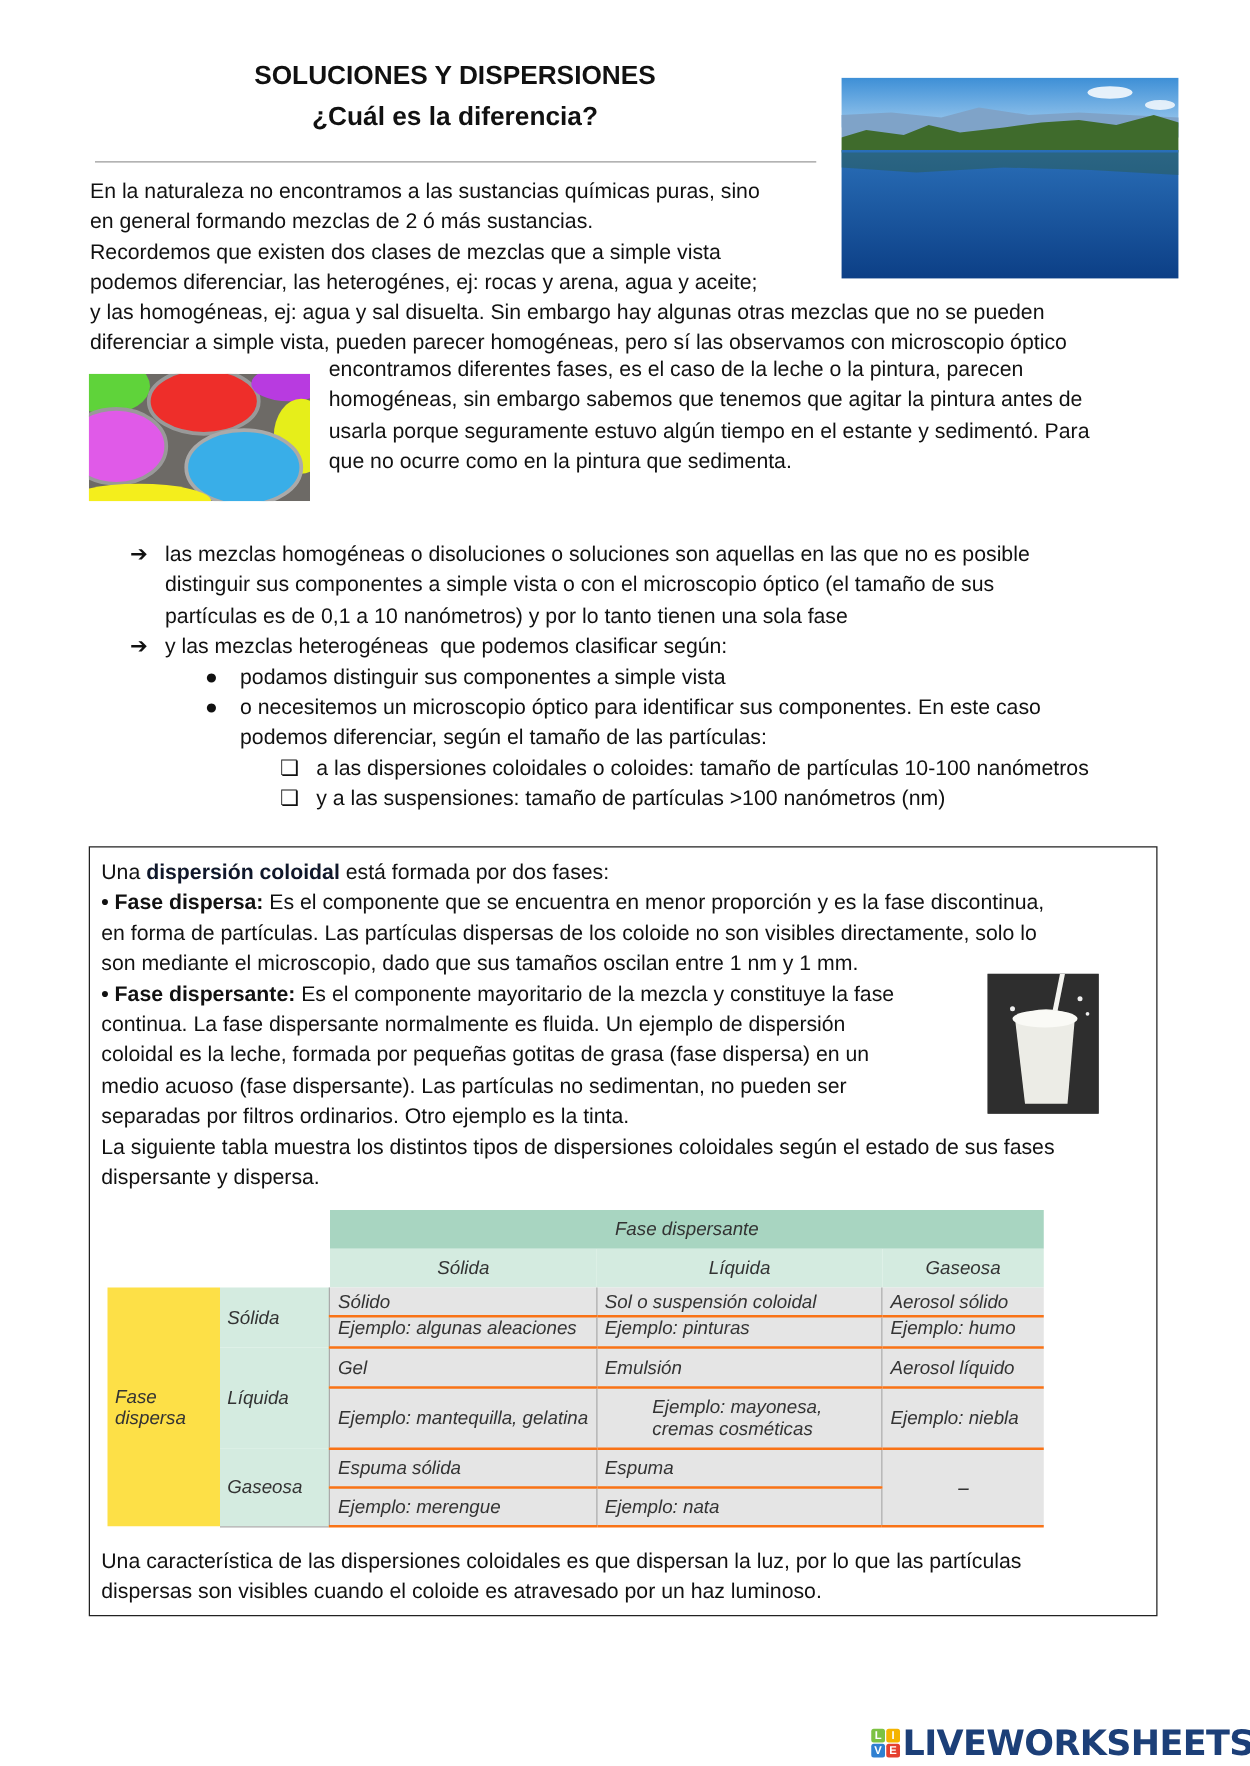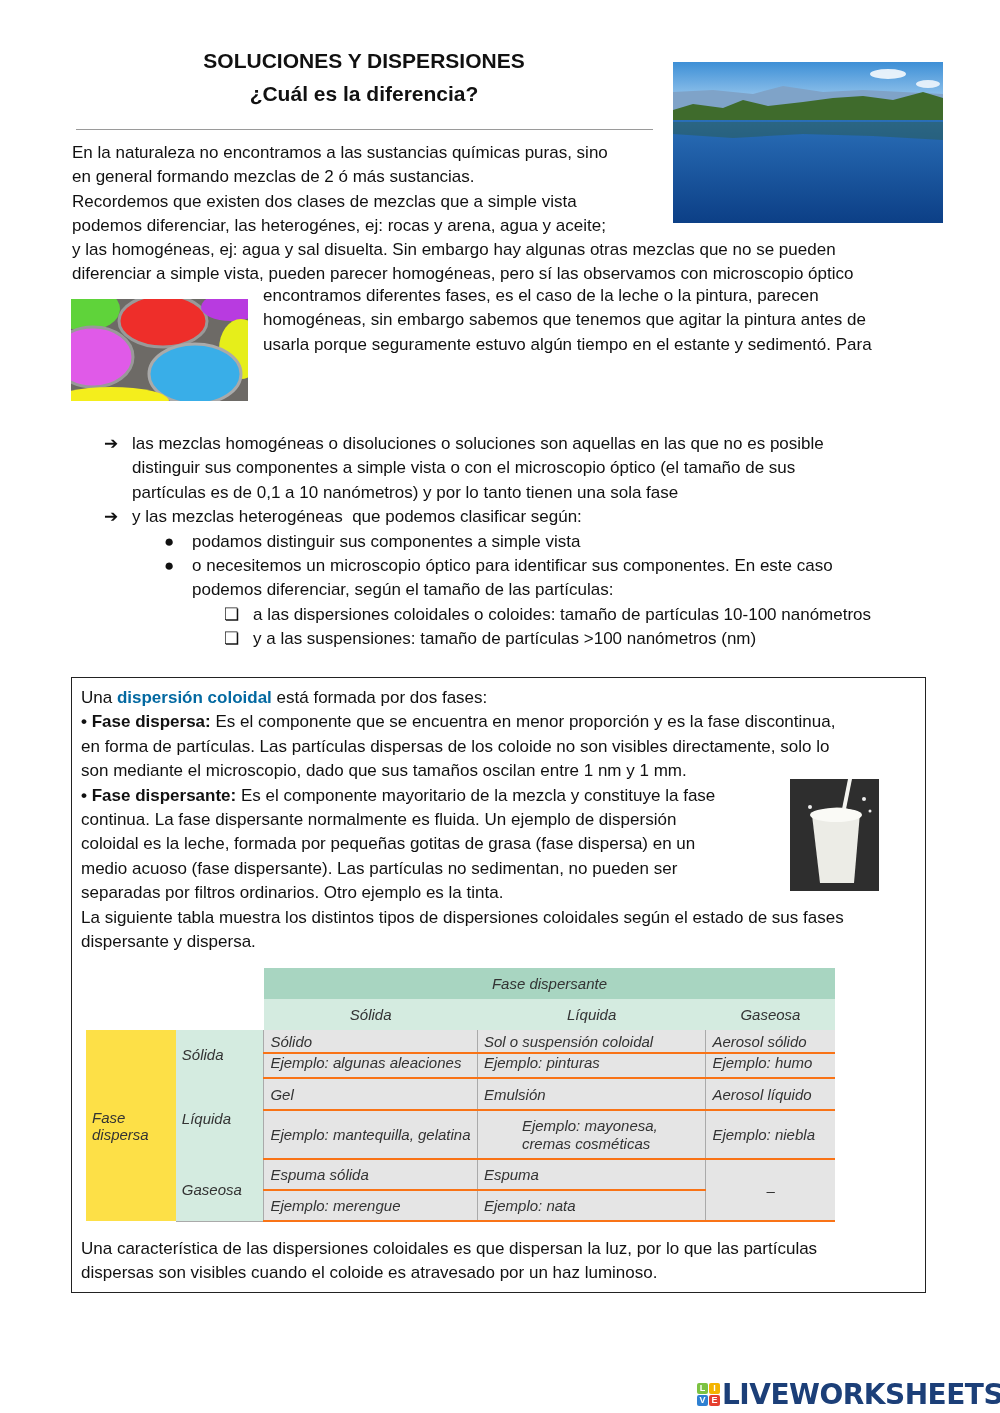--- a/index.html
+++ b/index.html
@@ -7,21 +7,21 @@
   .abs{position:absolute;}
   .title{left:0;width:728px;text-align:center;font-weight:bold;font-size:21px;line-height:33px;}
   .hr{left:76px;top:129px;width:577px;height:1px;background:#9a9a9a;}
   .p{font-size:17px;line-height:24.3px;}
   .img-lake{left:673px;top:62px;width:270px;height:161px;overflow:hidden;}
   .img-paint{left:71px;top:299px;width:177px;height:102px;overflow:hidden;}
   .img-milk{left:790px;top:779px;width:89px;height:112px;overflow:hidden;background:#2b2b2b;}
   .list-line{font-size:17px;line-height:24.4px;}
   .box{left:71px;top:677px;width:855px;height:616px;border:1.5px solid #222;box-sizing:border-box;}
   .box-text{position:absolute;left:9px;font-size:17px;line-height:24.4px;}
-  .purple{color:#0369a1;font-weight:bold;}
+  .purple{color:#0f172a;font-weight:bold;}
   table.ct{position:absolute;border-collapse:collapse;font-style:italic;font-size:15px;color:#333;}
   .ct td{padding:0 6px;}
   .hdr1{background:#a8d5c1;text-align:center;height:31px;}
   .hdr2{background:#d4ebe0;text-align:center;height:31px;}
   .side1{background:#fde047;vertical-align:middle;}
   .side2{background:#d4ebe0;}
   .cell{border-bottom:2px solid #f97316;border-left:1px solid #aaa;background:#e5e5e5;}
   .logo{left:697px;top:1378px;}
   .logo-text{font-weight:bold;font-size:28px;color:#1c3f78;letter-spacing:-0.5px;font-family:"DejaVu Sans",sans-serif;}
   .tile{display:inline-block;width:11px;height:11px;font-size:9px;line-height:11px;color:#fff;text-align:center;font-weight:bold;border-radius:2px;}
@@ -76,20 +76,21 @@
     <ellipse cx="170" cy="50" rx="22" ry="30" fill="#e6ee1a"></ellipse>
     <ellipse cx="124" cy="75" rx="46" ry="30" fill="#39aee8" stroke="#aaa" stroke-width="3"></ellipse>
     <ellipse cx="40" cy="102" rx="58" ry="14" fill="#f4ee1c"></ellipse>
   </svg>
 </div>
 
 <div class="abs p" style="left:263px;top:284px;width:680px;">
   <div>encontramos diferentes fases, es el caso de la leche o la pintura, parecen</div>
   <div>homogéneas, sin embargo sabemos que tenemos que agitar la pintura antes de</div>
   <div>usarla porque seguramente estuvo algún tiempo en el estante y sedimentó. Para</div>
+  <div>que no ocurre como en la pintura que sedimenta.</div>
 </div>
 
 <div class="abs list-line" style="left:104px;top:432px;">➔</div>
 <div class="abs list-line" style="left:132px;top:432px;width:800px;">
   <div>las mezclas homogéneas o disoluciones o soluciones son aquellas en las que no es posible</div>
   <div>distinguir sus componentes a simple vista o con el microscopio óptico (el tamaño de sus</div>
   <div>partículas es de 0,1 a 10 nanómetros) y por lo tanto tienen una sola fase</div>
 </div>
 <div class="abs list-line" style="left:104px;top:505px;">➔</div>
 <div class="abs list-line" style="left:132px;top:505px;white-space:pre;">y las mezclas heterogéneas  que podemos clasificar según:</div>

